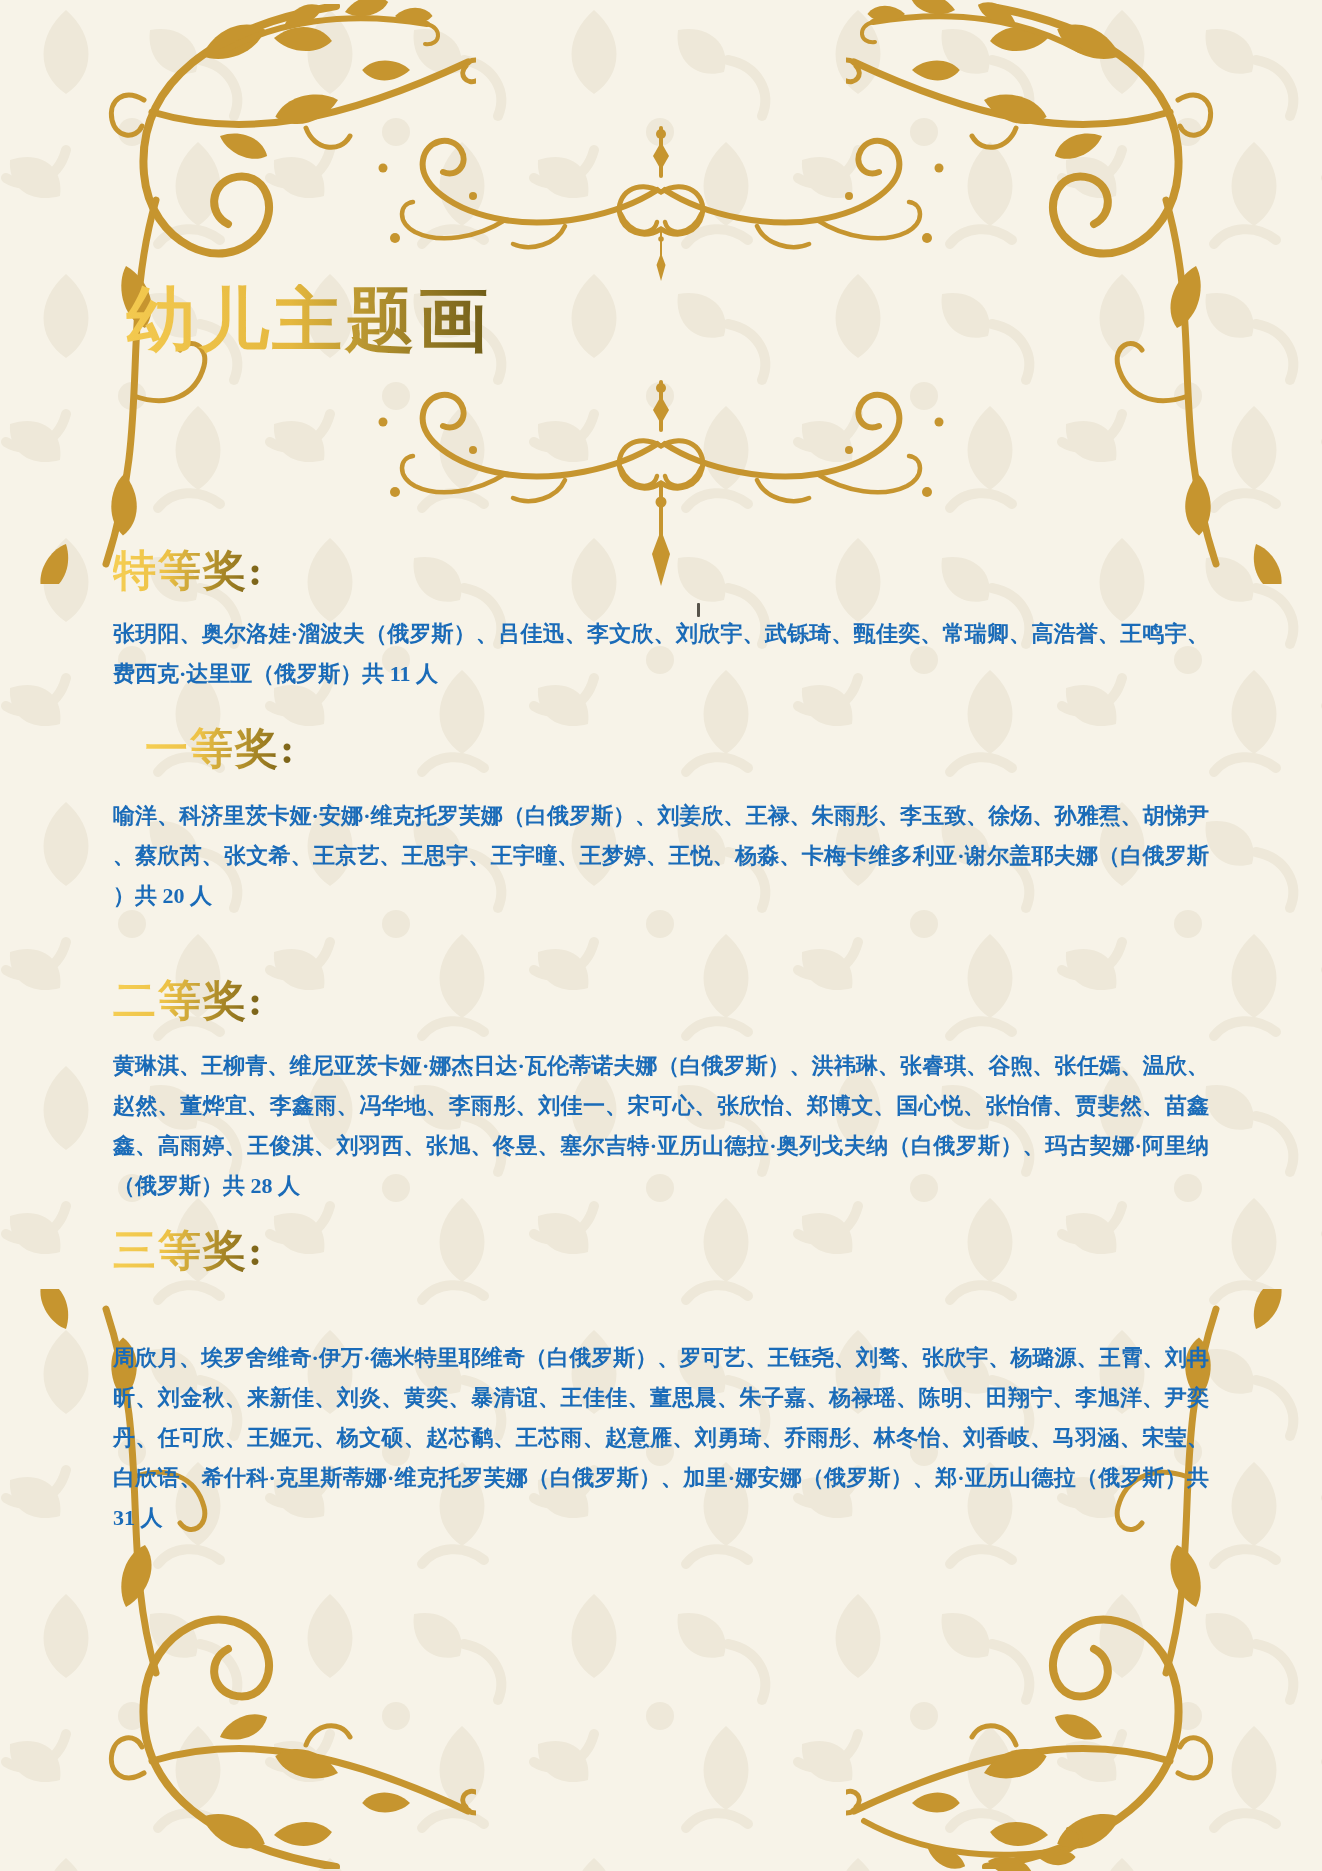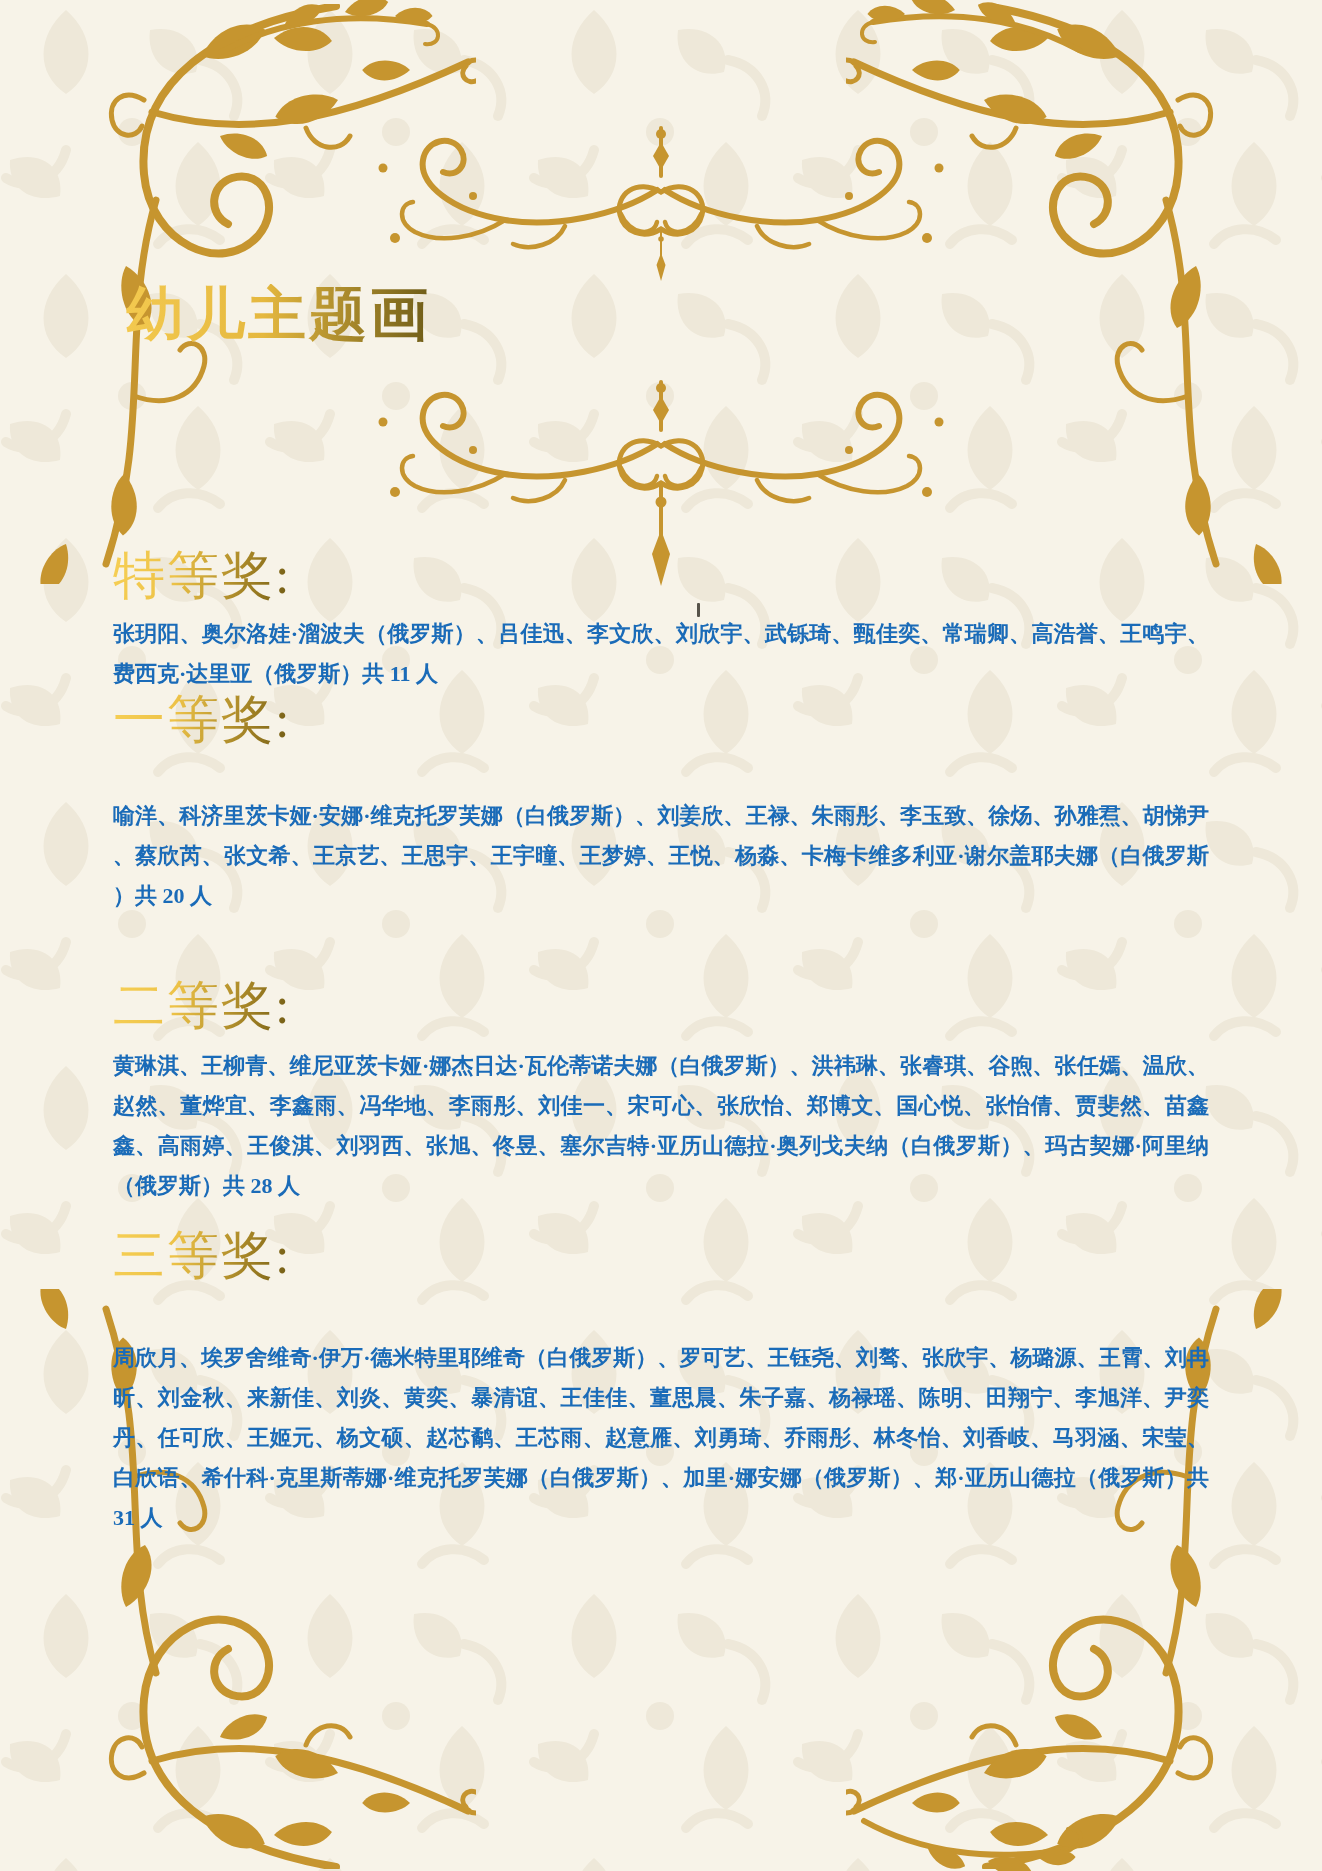--- a/index.html
+++ b/index.html
@@ -19,38 +19,38 @@
   .sp1{left:215px;top:-6px;}
   .sp2{left:845px;top:-8px;transform:scaleX(-1);}
   .sp3{left:858px;bottom:-8px;transform:scaleY(-1);}
   
   .divider{position:absolute;width:680px;height:250px;left:321px;}
   .div1{top:118px;}
   .div2{top:372px;}
   
   .title{
     position:absolute;left:126px;top:284px;margin:0;display:flex;gap:63px;
-    font-size:58px;line-height:1.06;font-weight:bold;letter-spacing:3px;white-space:nowrap;font-family:Liberation Serif, serif;
+    font-size:70px;line-height:1.06;font-weight:bold;letter-spacing:3px;white-space:nowrap;font-family:Liberation Serif, serif;
   }
   .gold-text{color:#b8912e;}
   @supports ((-webkit-background-clip:text) or (background-clip:text)){
     .gold1{background:linear-gradient(to right,#f3c94f 0%,#e5b83f 45%,#6e5c18 100%);
       -webkit-background-clip:text;background-clip:text;color:transparent;}
     .gold2{background:linear-gradient(to right,#f6ce55 0%,#eabf45 55%,#b08427 100%);
       -webkit-background-clip:text;background-clip:text;color:transparent;}
     .goldh{background:linear-gradient(100deg,#f6cf55 0%,#edc247 35%,#9c7d22 78%,#6f5a15 100%);
       -webkit-background-clip:text;background-clip:text;color:transparent;}
   }
   
   .award-heading{
     position:absolute;left:113px;margin:0;
-    font-size:52px;line-height:1.15;font-weight:normal;letter-spacing:2px;display:inline-block;
+    font-size:43px;line-height:1.15;font-weight:bold;letter-spacing:2px;display:inline-block;
   }
   .h-special{top:546px;}
-  .h-first{top:690px;}
+  .h-first{top:724px;margin-left:32px;}
   .h-second{top:966px;margin-top:10px;}
   .h-third{top:1226px;}
   
   .names{
     position:absolute;left:113px;width:1096px;margin:0;
     font-size:22px;line-height:40px;font-weight:600;color:#1a6bb8;
     text-align:justify;line-break:anywhere;word-break:break-all;
   }
   .p-special{top:614px;}
   .p-first{top:796px;}

